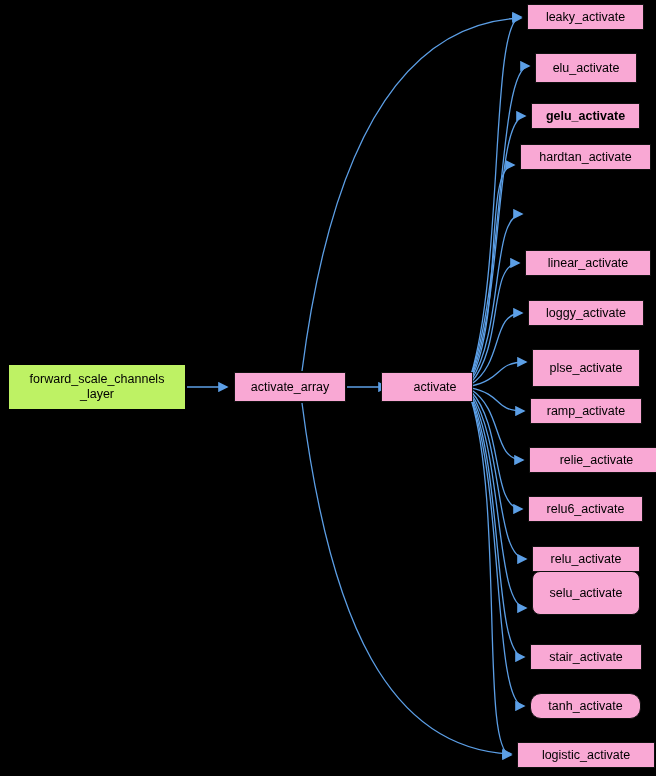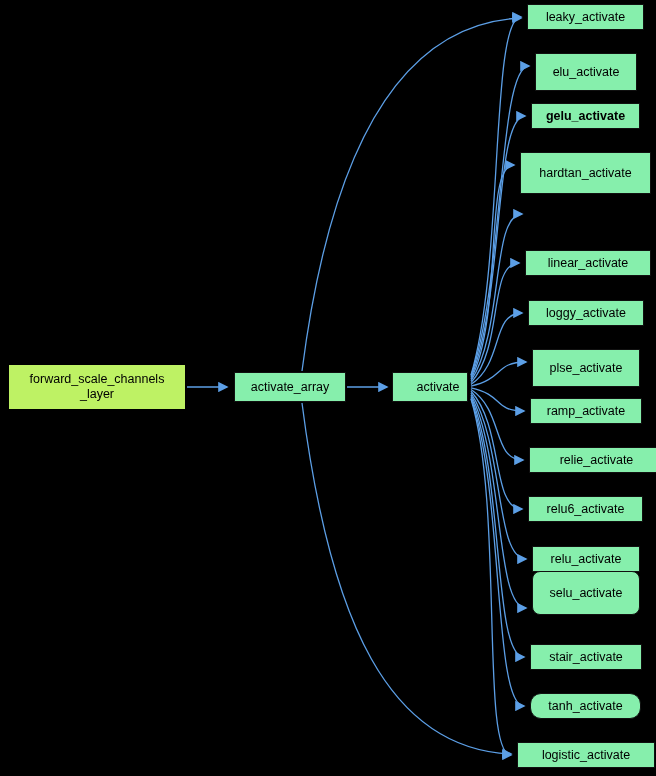--- a/index.html
+++ b/index.html
@@ -25,21 +25,21 @@
     stroke-width: 1.3;
   }
   .node-layer {
     position: absolute;
     left: 0; top: 0;
     width: 656px; height: 776px;
   }
   .node {
     position: absolute;
     box-sizing: border-box;
-    background: #86efac;
+    background: #f9a8d4;
     border: 1px solid #101010;
     color: #000000;
     font-size: 12.5px;
     line-height: 1.18;
     display: flex;
     flex-direction: column;
     align-items: center;
     justify-content: center;
     text-align: center;
     white-space: nowrap;
@@ -86,33 +86,33 @@
       <path d="M 471 399 C 504 508.44, 480 755, 511 755" class="edge" stroke="#5c9fe6" marker-end="url(#arrow)"></path>
     </svg>
   <div class="node-layer">
       <div class="node current" style="left: 8px; top: 364px; width: 178px; height: 46px;">
         <div class="node-label">forward_scale_channels</div>
         <div class="node-label">_layer</div>
       </div>
       <div class="node" style="left: 234px; top: 372px; width: 112px; height: 30px;">
         <div class="node-label">activate_array</div>
       </div>
-      <div class="node" style="left: 392px; top: 372px; width: 76px; height: 30px; padding-left: 16px;">
+      <div class="node" style="left: 381px; top: 372px; width: 92px; height: 30px; padding-left: 16px;">
         <div class="node-label">activate</div>
       </div>
       <div class="node" style="left: 527px; top: 4px; width: 117px; height: 26px;">
         <div class="node-label">leaky_activate</div>
       </div>
-      <div class="node" style="left: 535px; top: 53px; width: 102px; height: 38px;">
+      <div class="node" style="left: 535px; top: 53px; width: 102px; height: 30px;">
         <div class="node-label">elu_activate</div>
       </div>
       <div class="node" style="left: 531px; top: 103px; width: 109px; height: 26px; font-weight: bold;">
         <div class="node-label">gelu_activate</div>
       </div>
-      <div class="node" style="left: 520px; top: 152px; width: 131px; height: 42px;">
+      <div class="node" style="left: 520px; top: 144px; width: 131px; height: 26px;">
         <div class="node-label">hardtan_activate</div>
       </div>
       <div class="node" style="left: 525px; top: 250px; width: 126px; height: 26px;">
         <div class="node-label">linear_activate</div>
       </div>
       <div class="node" style="left: 528px; top: 300px; width: 116px; height: 26px;">
         <div class="node-label">loggy_activate</div>
       </div>
       <div class="node" style="left: 532px; top: 349px; width: 108px; height: 38px;">
         <div class="node-label">plse_activate</div>

